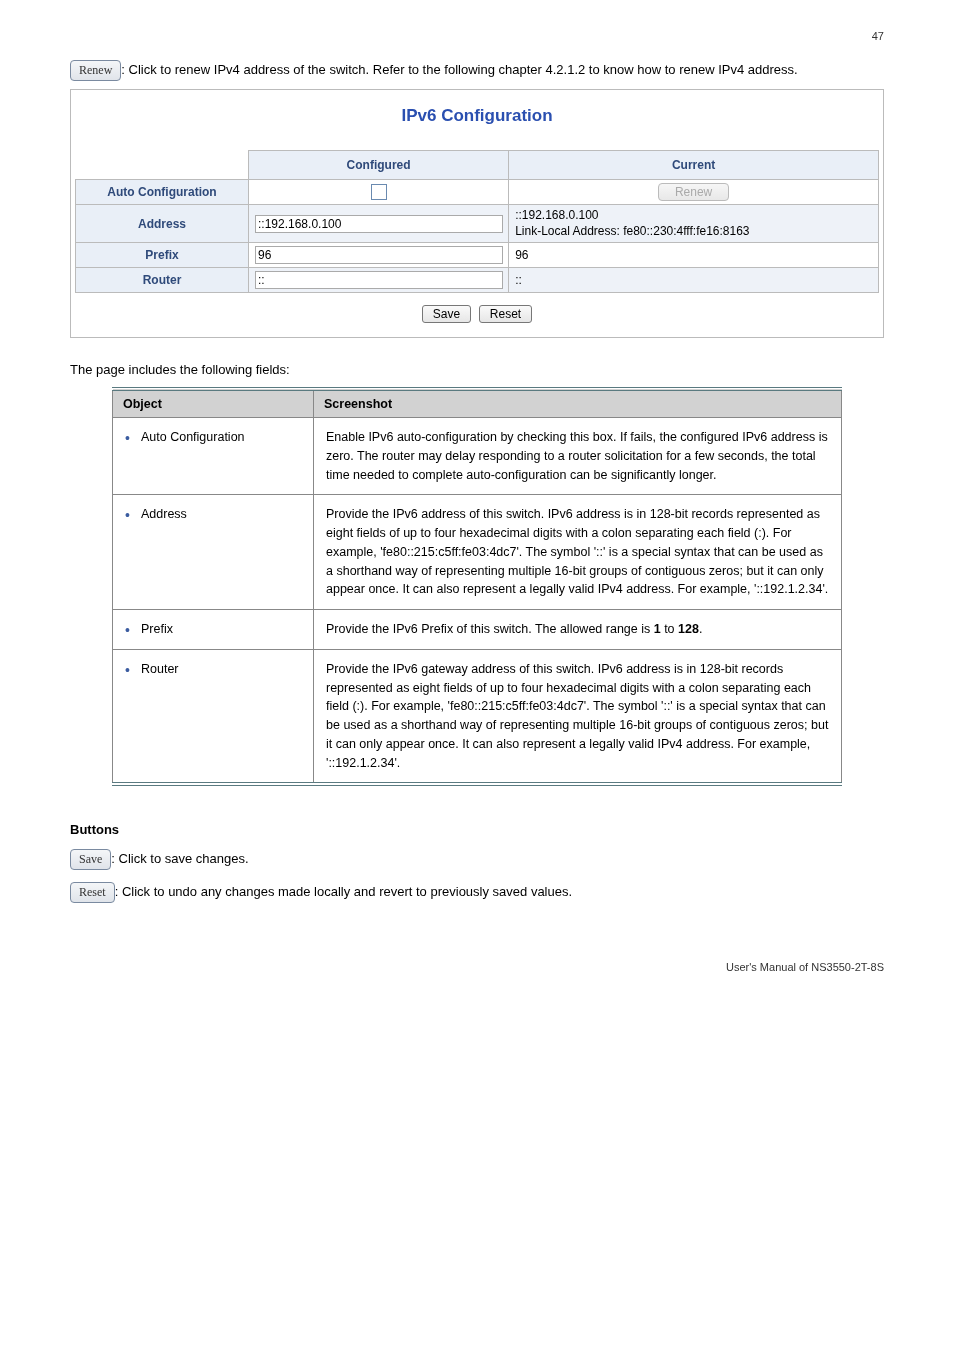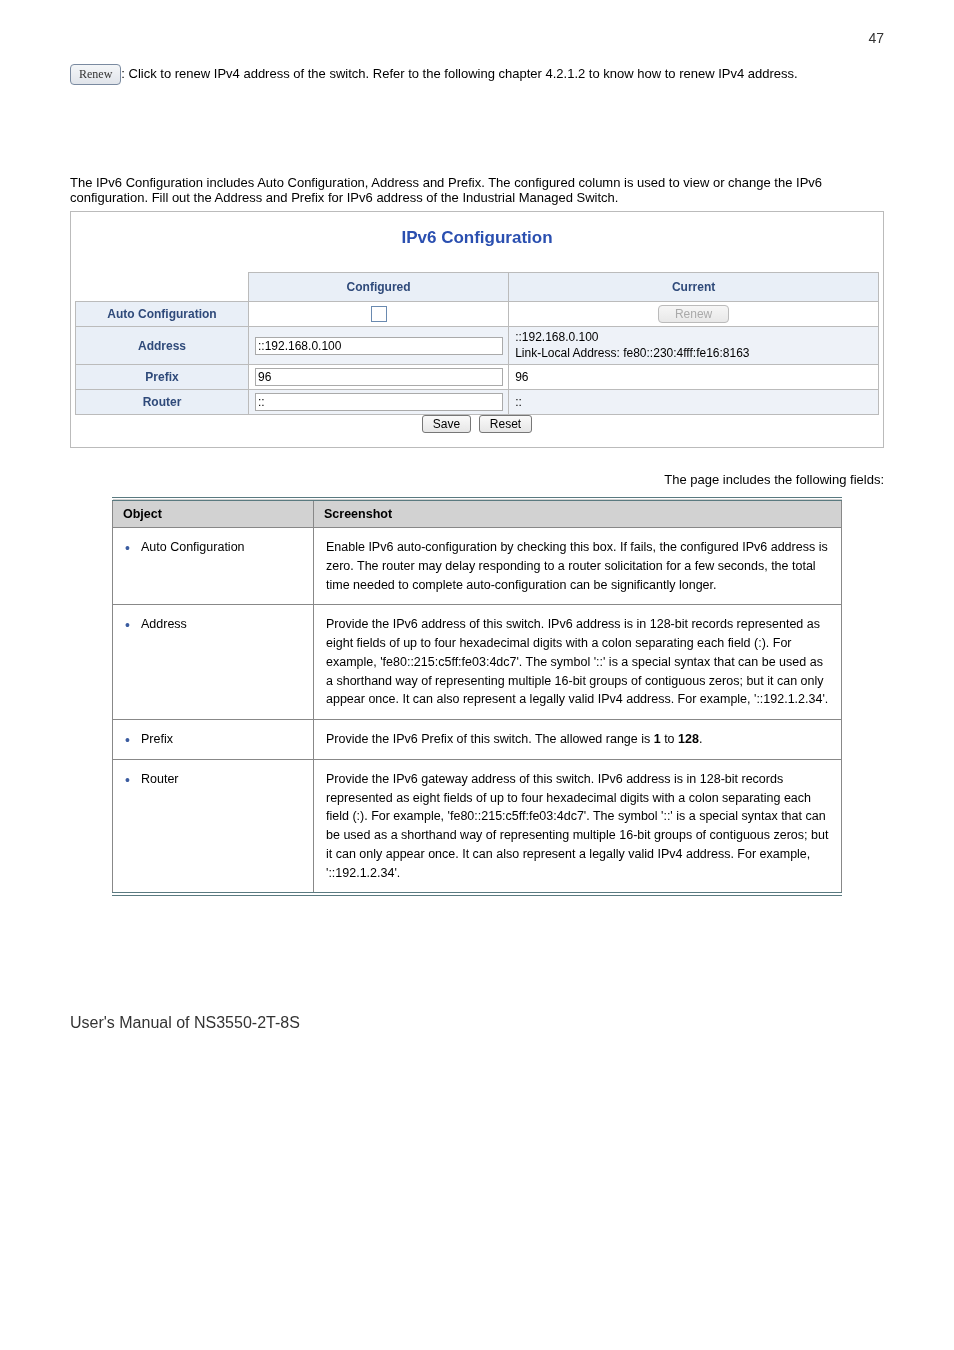--- a/index.html
+++ b/index.html
@@ -87,39 +87,39 @@
     display: inline-block;
     border: 1px solid #bbb;
     border-radius: 4px;
     padding: 1px 16px;
     font-size: 12px;
     color: #aaa;
     background: linear-gradient(#f6f6f6,#e8e8e8);
   }
   .btn-row {
     text-align: center;
+    padding-top: 12px;
   }
   .btn-row .uibtn {
     display: inline-block;
     border: 1px solid #777;
     border-radius: 3px;
     padding: 1px 10px;
     font-size: 12px;
     background: linear-gradient(#fafafa,#e6e6e6);
     margin: 0 2px;
   }
   .fig-caption {
     text-align: center;
     margin: 14px 0 6px 0;
     font-weight: bold;
     font-size: 12px;
   }
   .page-desc-line {
     margin: 24px 0 10px 0;
-    text-align: right;
   }
 
   
   table.desc {
     border-collapse: collapse;
     width: 730px;
     margin: 0 auto;
     font-size: 12.5px;
     border-top: 4px double #5a7a80;
     border-bottom: 4px double #5a7a80;
@@ -156,38 +156,37 @@
     font-size: 14px;
   }
 
   .btns-section { margin-top: 36px; }
   .btns-section h4 {
     margin: 0 0 12px 0;
     font-size: 13px;
   }
   .btn-line { margin: 12px 0; }
   .foot {
-    margin-top: 118px;
-    text-align: left;
-    font-size: 16px;
+    margin-top: 58px;
+    text-align: right;
+    font-size: 11px;
     color: #333;
   }
 </style>
 </head>
 <body>
 
 <div class="page">
 
-  <div style="text-align:right;font-size:14px;color:#333;margin-top:-30px;margin-bottom:18px;">47</div>
+  <div style="text-align:right;font-size:11px;color:#333;margin-top:-30px;margin-bottom:18px;">47</div>
 
   <div class="intro-line">
     <span class="btn-small">Renew</span><span>: Click to renew IPv4 address of the switch. Refer to the following chapter 4.2.1.2 to know how to renew IPv4 address.</span>
   </div>
 
-  <div class="ipv6-caption">The IPv6 Configuration includes Auto Configuration, Address and Prefix. The configured column is used to view or change the IPv6 configuration. Fill out the Address and Prefix for IPv6 address of the Industrial Managed Switch.</div>
 
   <div class="fig-wrap">
     <div class="fig-title">IPv6 Configuration</div>
 
     <table class="cfg">
       <tbody>
           <tr class="hdr-row">
         <td class="lbl-cell" style="background:#fff;border-top-color:#fff;border-left-color:#fff;"></td>
         <td>Configured</td>
         <td>Current</td>
@@ -265,16 +264,25 @@
     </tr>
     <tr>
       <td>
             <div class="bullet-item">Router</div>
           </td>
       <td>Provide the IPv6 gateway address of this switch. IPv6 address is in 128-bit records represented as eight fields of up to four hexadecimal digits with a colon separating each field (:). For example, 'fe80::215:c5ff:fe03:4dc7'. The symbol '::' is a special syntax that can be used as a shorthand way of representing multiple 16-bit groups of contiguous zeros; but it can only appear once. It can also represent a legally valid IPv4 address. For example, '::192.1.2.34'.</td>
     </tr>
   </tbody>
     </table>
 
+  <div class="btns-section">
+    <h4>Buttons</h4>
+    <div class="btn-line">
+      <span class="btn-small">Save</span><span>: Click to save changes.</span>
+    </div>
+    <div class="btn-line">
+      <span class="btn-small">Reset</span><span>: Click to undo any changes made locally and revert to previously saved values.</span>
+    </div>
+  </div>
 
   <div class="foot">User's Manual of NS3550-2T-8S</div>
 
 </div>
 
 </body></html>

